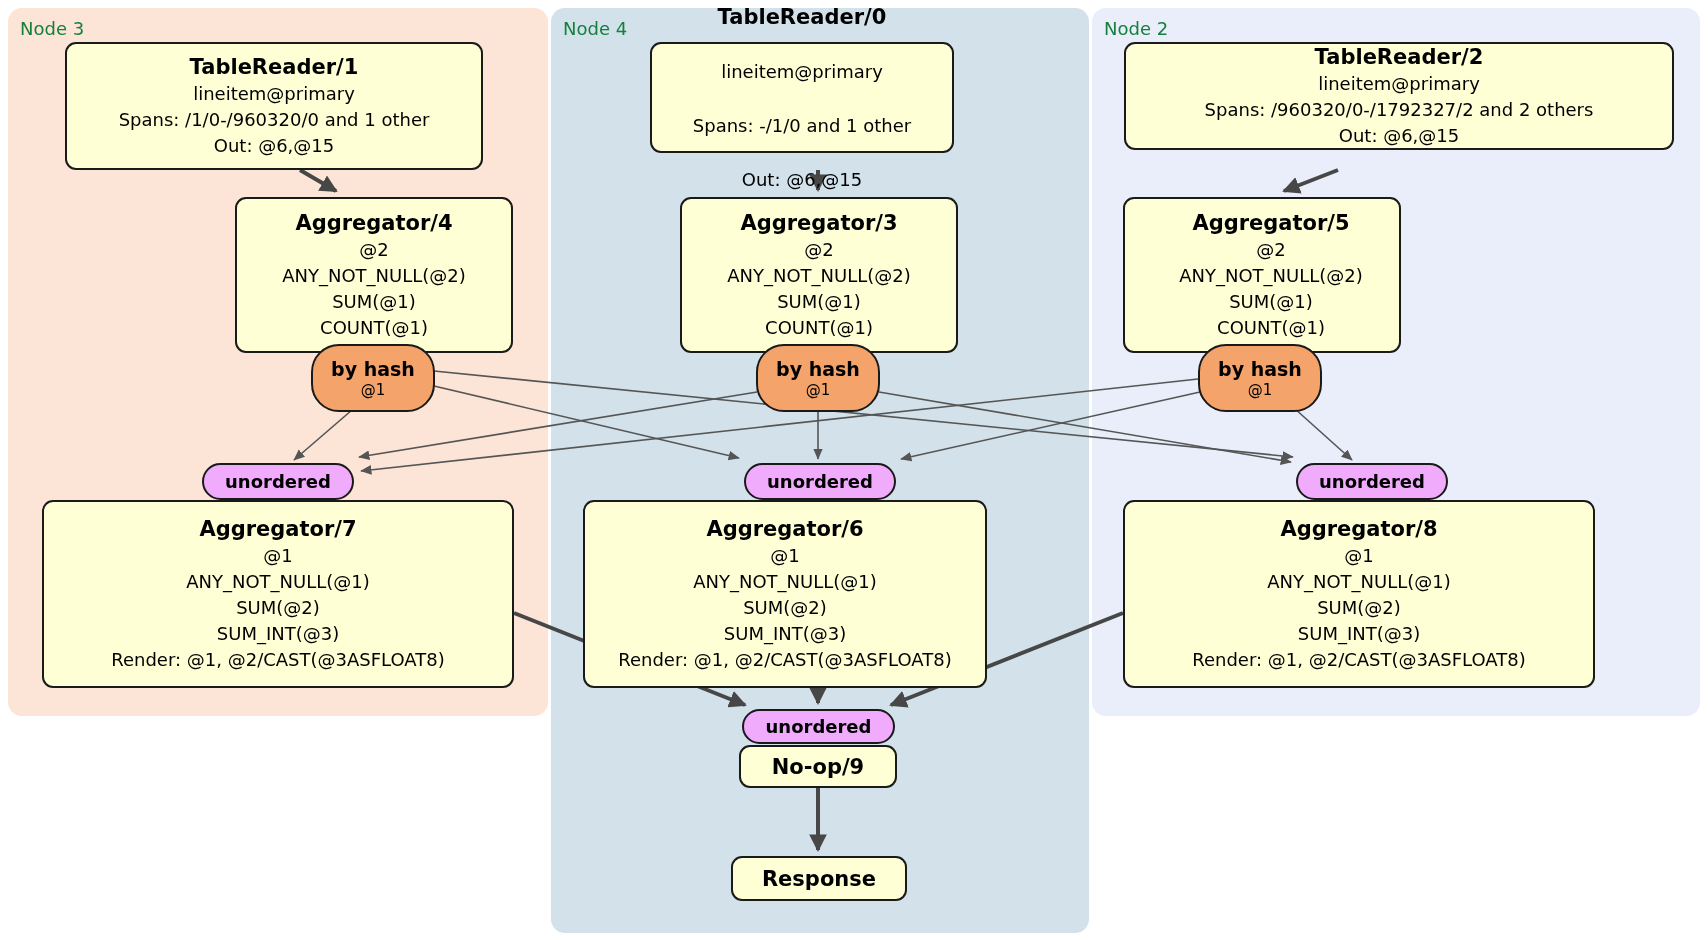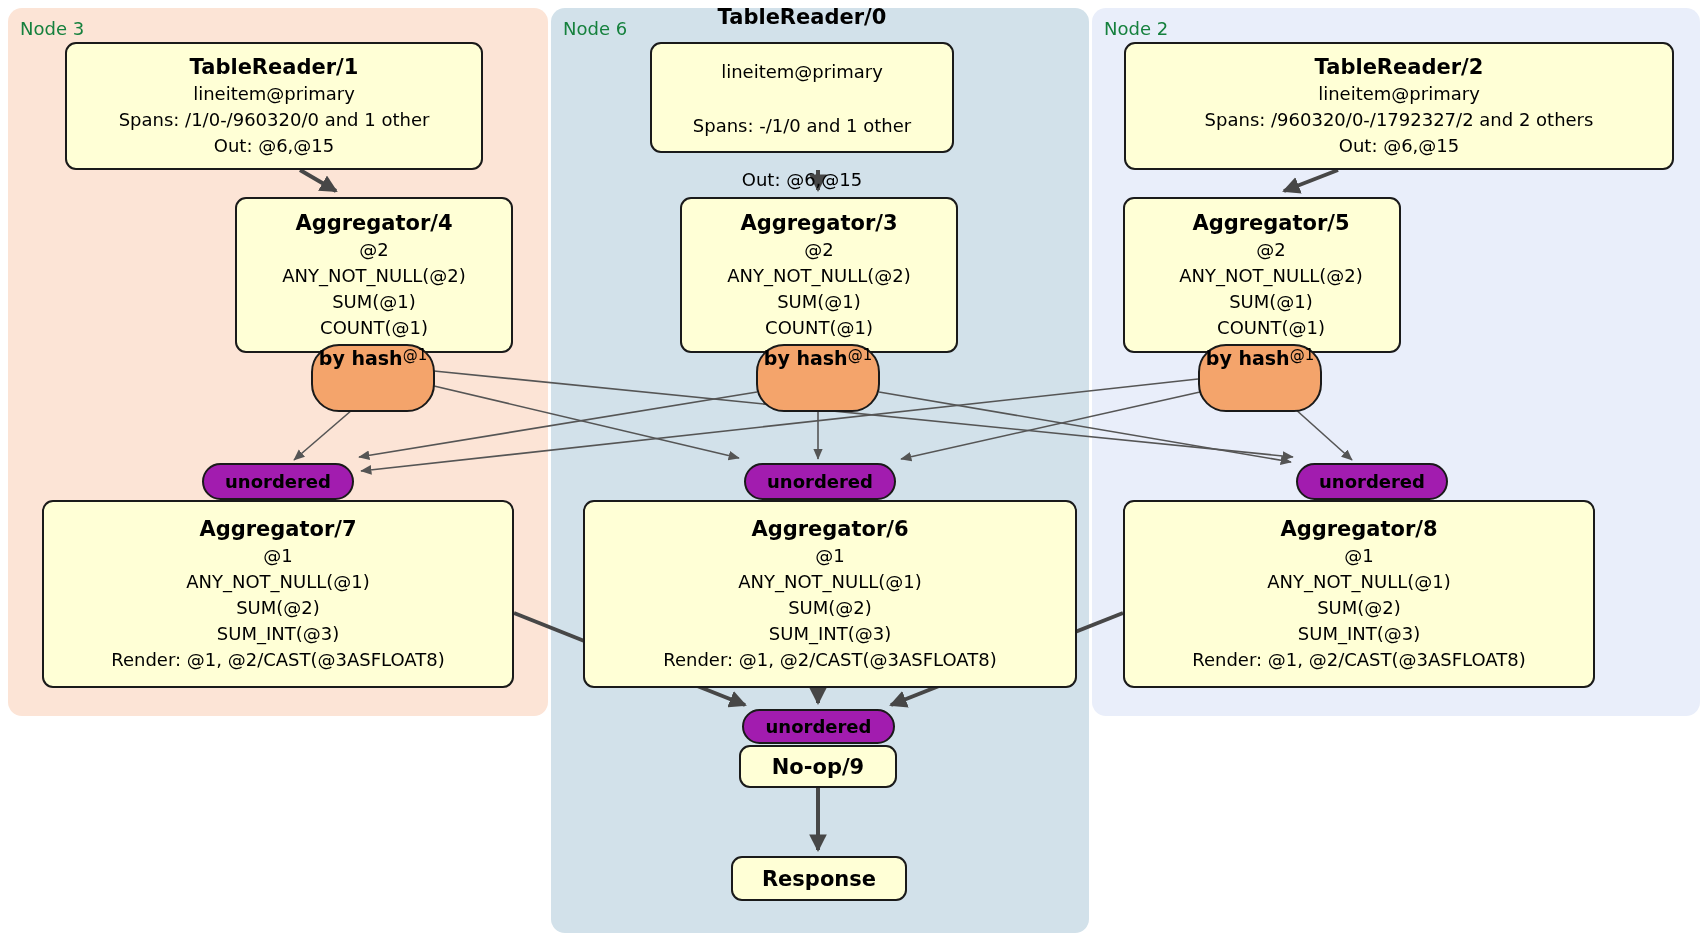--- a/index.html
+++ b/index.html
@@ -12,40 +12,40 @@
   #edges{position:absolute;left:0;top:0;z-index:2;}
   .proc{
     position:absolute;z-index:3;background:#ffffd6;border:2px solid #1a1a1a;border-radius:11px;
     display:flex;flex-direction:column;justify-content:center;align-items:center;text-align:center;
     box-sizing:border-box;padding:2px 6px;
   }
   .proc .t{font-weight:bold;font-size:21px;line-height:28px;white-space:nowrap;}
   .proc .l{font-size:18px;line-height:26px;white-space:nowrap;}
   .router{
     position:absolute;z-index:4;background:#f4a46b;border:2px solid #1a1a1a;border-radius:28px;
-    display:flex;flex-direction:row;justify-content:center;box-sizing:border-box;
+    display:flex;flex-direction:column;justify-content:center;align-items:center;box-sizing:border-box;
   }
   .router .t{font-weight:bold;font-size:19px;line-height:24px;}
   .router .d{font-size:15px;line-height:18px;}
   .stream{
-    position:absolute;z-index:4;background:#a21caf;border:2px solid #1a1a1a;border-radius:19px;
+    position:absolute;z-index:4;background:#f0abfc;border:2px solid #1a1a1a;border-radius:19px;
     display:flex;justify-content:center;align-items:center;box-sizing:border-box;
     font-weight:bold;font-size:18px;
   }
 </style>
 </head>
 <body>
 
 <div id="canvas">
 
   <div class="region" style="left:8px;top:8px;width:540px;height:708px;background:#fce4d6;">
     <span class="region-label">Node 3</span>
   </div>
   <div class="region" style="left:551px;top:8px;width:538px;height:925px;background:#d2e1ea;">
-    <span class="region-label">Node 6</span>
+    <span class="region-label">Node 4</span>
   </div>
   <div class="region" style="left:1092px;top:8px;width:608px;height:708px;background:#e9eefa;">
     <span class="region-label">Node 2</span>
   </div>
 
   <svg id="edges" width="1708" height="940">
     <defs>
       <marker id="ah-big" markerWidth="5" markerHeight="4.4" refX="3.9" refY="2.2" orient="auto">
         <path d="M0,0 L4.4,2.2 L0,4.4 z" fill="#474747"></path>
       </marker>
@@ -87,21 +87,21 @@
     <div class="l">lineitem@primary</div>
     <div class="l">Spans: /1/0-/960320/0 and 1 other</div>
     <div class="l">Out: @6,@15</div>
   </div>
   <div class="proc" style="left:650px;top:42px;width:304px;height:111px;gap:28px;">
     <div class="t">TableReader/0</div>
     <div class="l">lineitem@primary</div>
     <div class="l">Spans: -/1/0 and 1 other</div>
     <div class="l">Out: @6,@15</div>
   </div>
-  <div class="proc" style="left:1124px;top:42px;width:550px;height:128px;">
+  <div class="proc" style="left:1124px;top:42px;width:550px;height:108px;">
     <div class="t">TableReader/2</div>
     <div class="l">lineitem@primary</div>
     <div class="l">Spans: /960320/0-/1792327/2 and 2 others</div>
     <div class="l">Out: @6,@15</div>
   </div>
 
   <div class="proc" style="left:235px;top:197px;width:278px;height:156px;">
     <div class="t">Aggregator/4</div>
     <div class="l">@2</div>
     <div class="l">ANY_NOT_NULL(@2)</div>
@@ -147,21 +147,21 @@
   </div>
 
   <div class="proc" style="left:42px;top:500px;width:472px;height:188px;">
     <div class="t">Aggregator/7</div>
     <div class="l">@1</div>
     <div class="l">ANY_NOT_NULL(@1)</div>
     <div class="l">SUM(@2)</div>
     <div class="l">SUM_INT(@3)</div>
     <div class="l">Render: @1, @2/CAST(@3ASFLOAT8)</div>
   </div>
-  <div class="proc" style="left:583px;top:500px;width:494px;height:188px;">
+  <div class="proc" style="left:583px;top:500px;width:404px;height:188px;">
     <div class="t">Aggregator/6</div>
     <div class="l">@1</div>
     <div class="l">ANY_NOT_NULL(@1)</div>
     <div class="l">SUM(@2)</div>
     <div class="l">SUM_INT(@3)</div>
     <div class="l">Render: @1, @2/CAST(@3ASFLOAT8)</div>
   </div>
   <div class="proc" style="left:1123px;top:500px;width:472px;height:188px;">
     <div class="t">Aggregator/8</div>
     <div class="l">@1</div>

